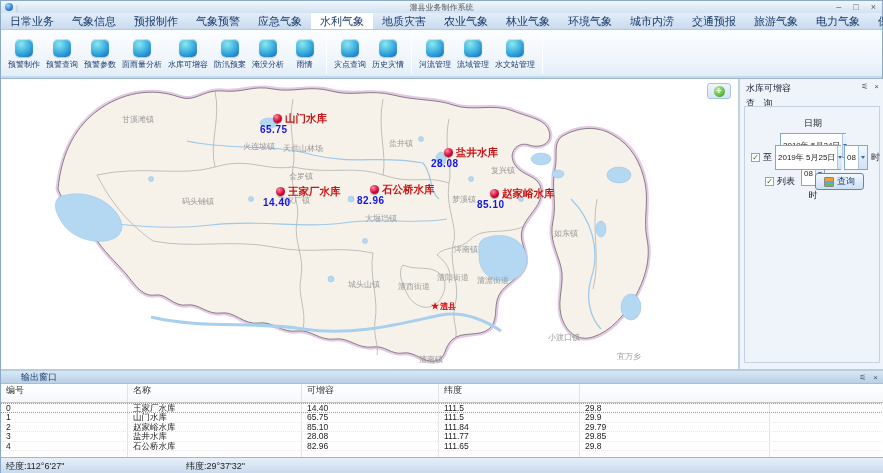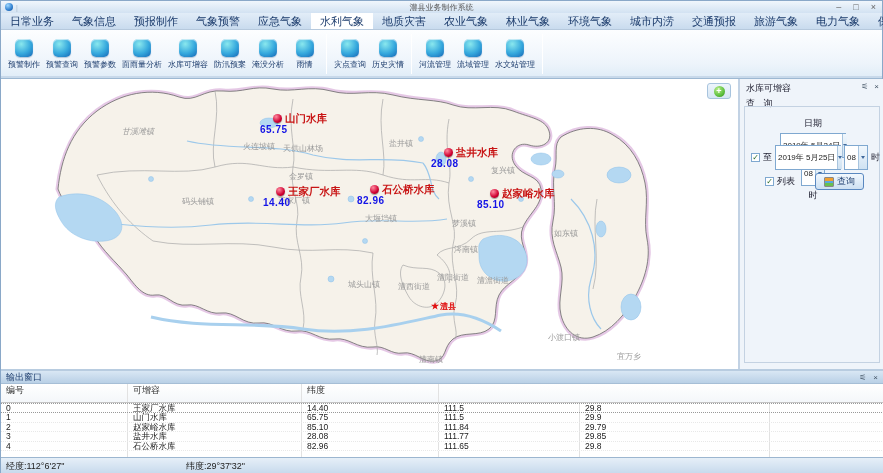--- a/index.html
+++ b/index.html
@@ -72,21 +72,21 @@
     font-size: 8px; line-height: 8px; text-align: center; flex: 0 0 auto; }
   .query-btn { display: flex; align-items: center; gap: 3px; height: 17px; padding: 0 8px;
     border: 1px solid #5a88c0; border-radius: 3px; background: linear-gradient(#f2f8fe, #cde0f2); }
   .query-btn .q-icon { width: 10px; height: 10px; border-radius: 1px;
     background: linear-gradient(#f0a030 33%, #58a8e0 33% 66%, #68c050 66%); border: 1px solid #888; }
   .query-btn span.qb-label { font-size: 9px; color: #1a3a6b; }
 
   
   .outpanel { position: absolute; left: 0; top: 368px; width: 883px; height: 88px; background: #fff; border-top: 2px solid #b8cce0; }
   .out-head { position: relative; height: 13px; background: linear-gradient(#d9e7f4, #b9d0e6);
-    border-bottom: 1px solid #a6bed6; font-size: 9px; color: #1a3a6b; padding-left: 5px; line-height: 13px; }
+    border-bottom: 1px solid #a6bed6; font-size: 9px; color: #1a3a6b; padding-left: 20px; line-height: 13px; }
   .out-icons { position: absolute; right: 6px; top: 1px; display: flex; gap: 7px; color: #456; font-size: 8px; line-height: 11px;}
   .grid-row { display: grid; grid-template-columns: 127px 174px 137px 141px 190px 1fr; }
   .thead { height: 19px; border-bottom: 1px solid #c4c4c4; background: linear-gradient(#fff,#f4f7fa); }
   .thead .cell { font-size: 9px; color: #333; line-height: 13px; }
   .cell { padding-left: 5px; border-right: 1px solid #e2e2e2; overflow: hidden; white-space: nowrap; }
   .cell:last-child { border-right: none; }
   .trow { height: 9.5px; border-bottom: 1px dotted #e8e8e8; }
   .trow .cell { font-size: 8.5px; color: #222; line-height: 9px; }
   .trow.selected { border-top: 1px dotted #999; border-bottom: 1px dotted #999; height: 10px; }
   .tbody { height: 62px; overflow: hidden; }
@@ -244,29 +244,29 @@
         <circle cx="330" cy="200" r="3"></circle>
         <circle cx="250" cy="120" r="2.5"></circle>
         <circle cx="150" cy="100" r="2.5"></circle>
         <circle cx="520" cy="120" r="2.5"></circle>
         <circle cx="364" cy="162" r="2.5"></circle>
       </g>
     </svg>
 
     <div>
 
-    <span class="town" style="left: 137px; top: 52px; font-style: italic;">甘溪滩镇</span>
+    <span class="town" style="left: 137px; top: 40px;">甘溪滩镇</span>
         <span class="town" style="left: 258px; top: 67px;">火连坡镇</span>
         <span class="town" style="left: 302px; top: 69px;">天供山林场</span>
         <span class="town" style="left: 300px; top: 97px;">金罗镇</span>
         <span class="town" style="left: 400px; top: 64px;">盐井镇</span>
         <span class="town" style="left: 197px; top: 122px;">码头铺镇</span>
         <span class="town" style="left: 293px; top: 121px;">王家厂镇</span>
         <span class="town" style="left: 380px; top: 139px;">大堰垱镇</span>
-        <span class="town" style="left: 463px; top: 120px; margin-top: 24px;">梦溪镇</span>
+        <span class="town" style="left: 463px; top: 120px;">梦溪镇</span>
         <span class="town" style="left: 502px; top: 91px;">复兴镇</span>
         <span class="town" style="left: 465px; top: 170px;">涔南镇</span>
         <span class="town" style="left: 565px; top: 154px;">如东镇</span>
         <span class="town" style="left: 363px; top: 205px;">城头山镇</span>
         <span class="town" style="left: 413px; top: 207px;">澧西街道</span>
         <span class="town" style="left: 452px; top: 198px;">澧阳街道</span>
         <span class="town" style="left: 492px; top: 201px;">澧澹街道</span>
         <span class="town" style="left: 563px; top: 258px;">小渡口镇</span>
         <span class="town" style="left: 430px; top: 280px;">澧南镇</span>
         <span class="town" style="left: 628px; top: 277px;">宜万乡</span>
@@ -361,20 +361,21 @@
     <div class="out-head">
       <span>输出窗口</span>
       <span class="out-icons">
         <span class="pin-glyph">⚟</span>
         <span>×</span>
       </span>
     </div>
     <div class="grid-row thead">
 
     <span class="cell">编号</span>
+        <span class="cell">名称</span>
         <span class="cell">可增容</span>
         <span class="cell">纬度</span>
         <span class="cell"></span>
       </div>
     <div class="tbody">
 
     <div class="grid-row trow selected">
           <span class="cell">0</span>
           <span class="cell">王家厂水库</span>
           <span class="cell">14.40</span>

